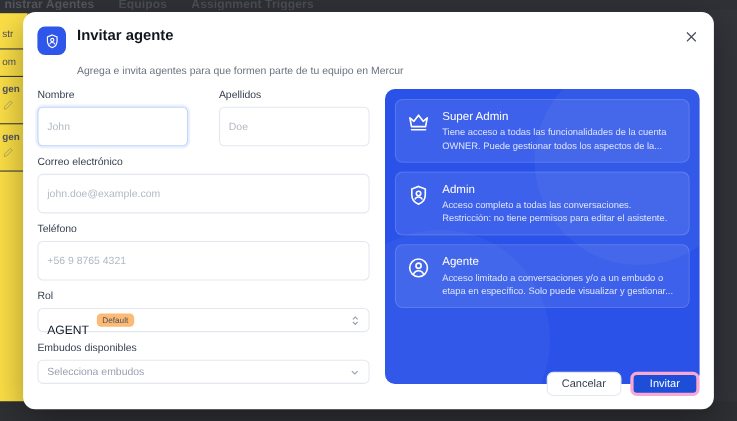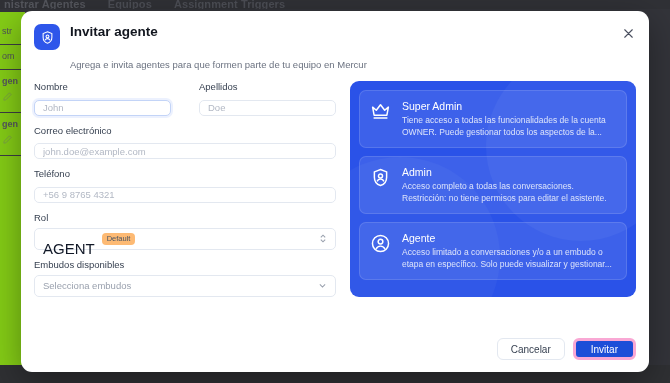--- a/index.html
+++ b/index.html
@@ -17,21 +17,21 @@
     background: #303136; display: flex; align-items: flex-end; gap: 22px;
     padding-left: 4px; overflow: hidden;
   }
   .bg-tab {
     font-size: 11px; font-weight: 700; color: #4c4e55;
     white-space: nowrap; line-height: 10px; letter-spacing: .1px; text-align: right;
   }
   .bg-tab.sel { color: #55575e; }
   .bg-left {
     position: absolute; top: 12px; left: 0; width: 26px; bottom: 18px;
-    background: #84cc16; border-right: 1px solid #3b3c42;
+    background: #fde047; border-right: 1px solid #3b3c42;
     padding-top: 14px;
   }
   .bg-frag {
     font-size: 9px; color: #4f5158; white-space: nowrap;
     padding-left: 2px; line-height: 11px;
   }
   .bg-frag.b { font-weight: 700; color: #54565d; }
   .bg-sep { height: 1px; background: #3c3d43; margin: 7px 0 6px 0; }
   .bg-pencil { width: 9px; height: 9px; margin: 3px 0 0 3px; opacity: .55; }
   .bg-bottom {
@@ -62,34 +62,34 @@
   .hdr-sub { font-size: 9.5px; color: #6b7280; line-height: 13px; margin-top: 18px; white-space: nowrap; }
 
   .body { display: flex; padding: 10px 13px 0 13px; gap: 14px; }
 
   
   .form { width: 302px; flex: 0 0 auto; }
   .fld-label { font-size: 9.5px; color: #374151; font-weight: 400; margin-bottom: 4px; line-height: 12px; }
   .row2 { display: flex; gap: 28px; }
   .col { flex: 1 1 0; min-width: 0; }
   .input {
-    width: 100%; height: 16px; border: 1px solid #e3e8f0; border-radius: 5px;
+    width: 100%; height: 36px; border: 1px solid #e3e8f0; border-radius: 5px;
     background: #fff; font-size: 9.5px; color: #111827; padding: 0 8px;
     font-family: "Liberation Sans", sans-serif; outline: none;
   }
   .input::placeholder { color: #b2b8c4; }
   .input.focused { border-color: #c3d4f7; box-shadow: 0 0 0 2px rgba(99,140,246,.12); }
   .grp { margin-top: 9px; }
 
   .select-box {
     width: 100%; height: 22px; border: 1px solid #e3e8f0; border-radius: 5px;
     background: #fff; display: flex; align-items: center; padding: 0 8px;
     gap: 7px; cursor: pointer; position: relative;
   }
-  .sel-val { font-size: 15px; color: #111827; margin-top: 20px; }
+  .sel-val { font-size: 11px; color: #111827; margin-top: 20px; }
   .pill {
     font-size: 7.5px; color: #4b5563; background: #fdba74;
     border-radius: 4px; padding: 1.5px 5px; line-height: 9px;
   }
   .sel-placeholder { font-size: 9.5px; color: #9aa1ae; }
   .sel-arrow { margin-left: auto; color: #9aa1ae; display: flex; align-items: center; }
 
   
   .panel {
     flex: 1 1 auto; background: #2a52e8; border-radius: 9px;

